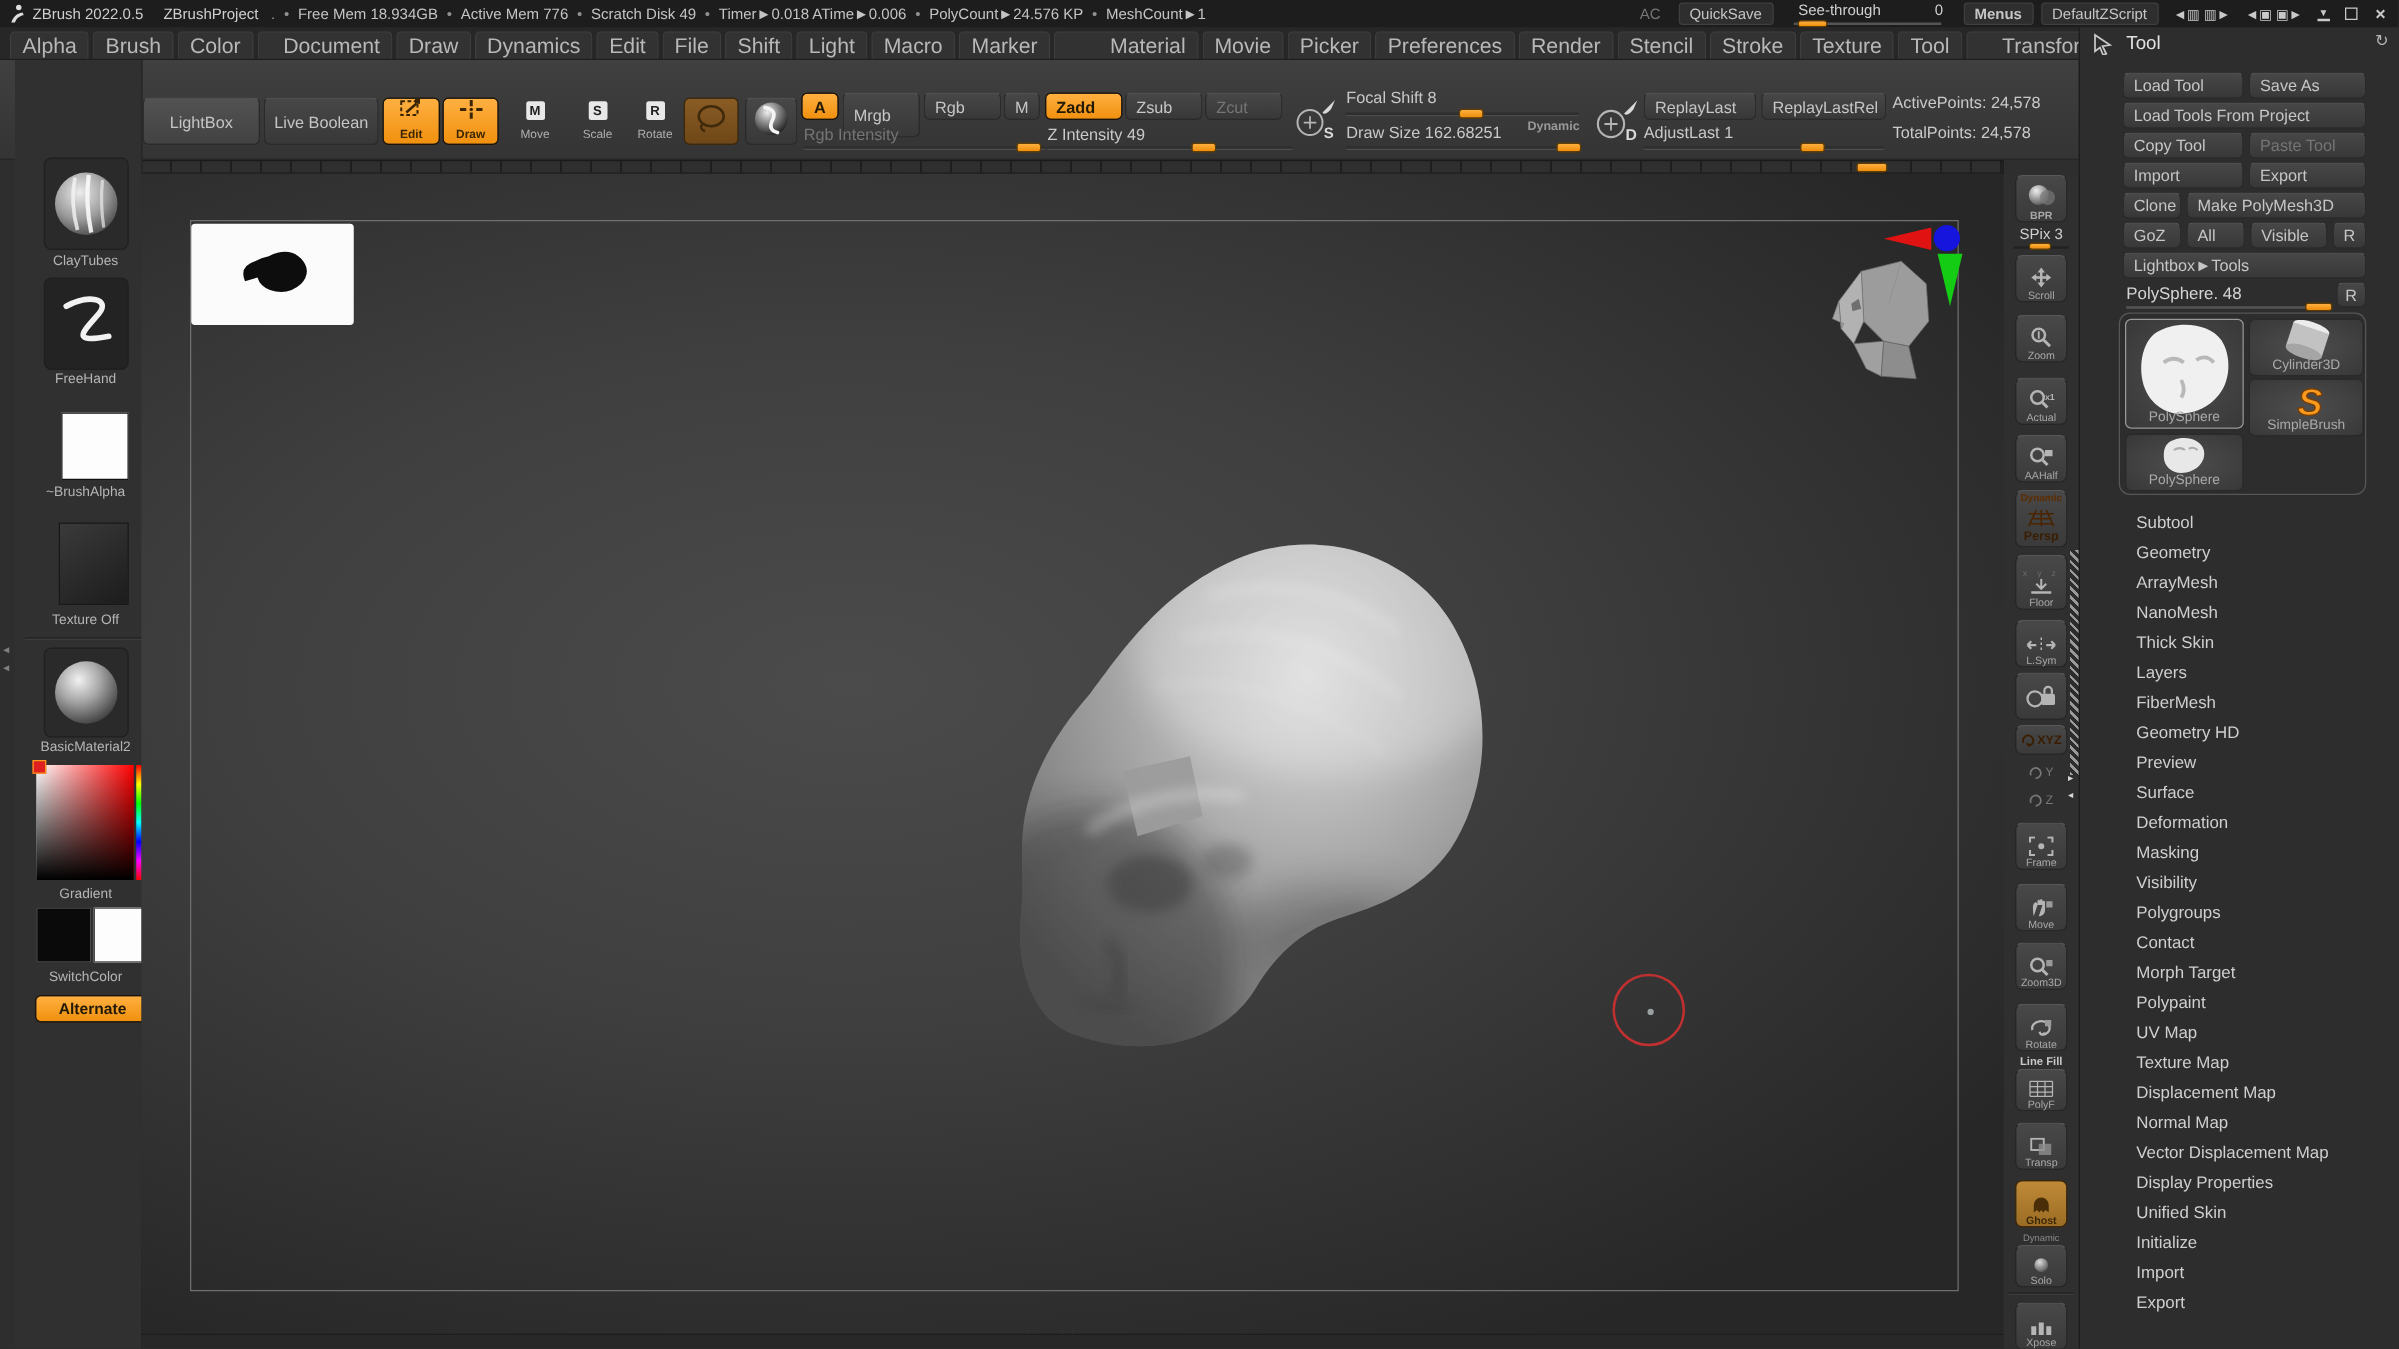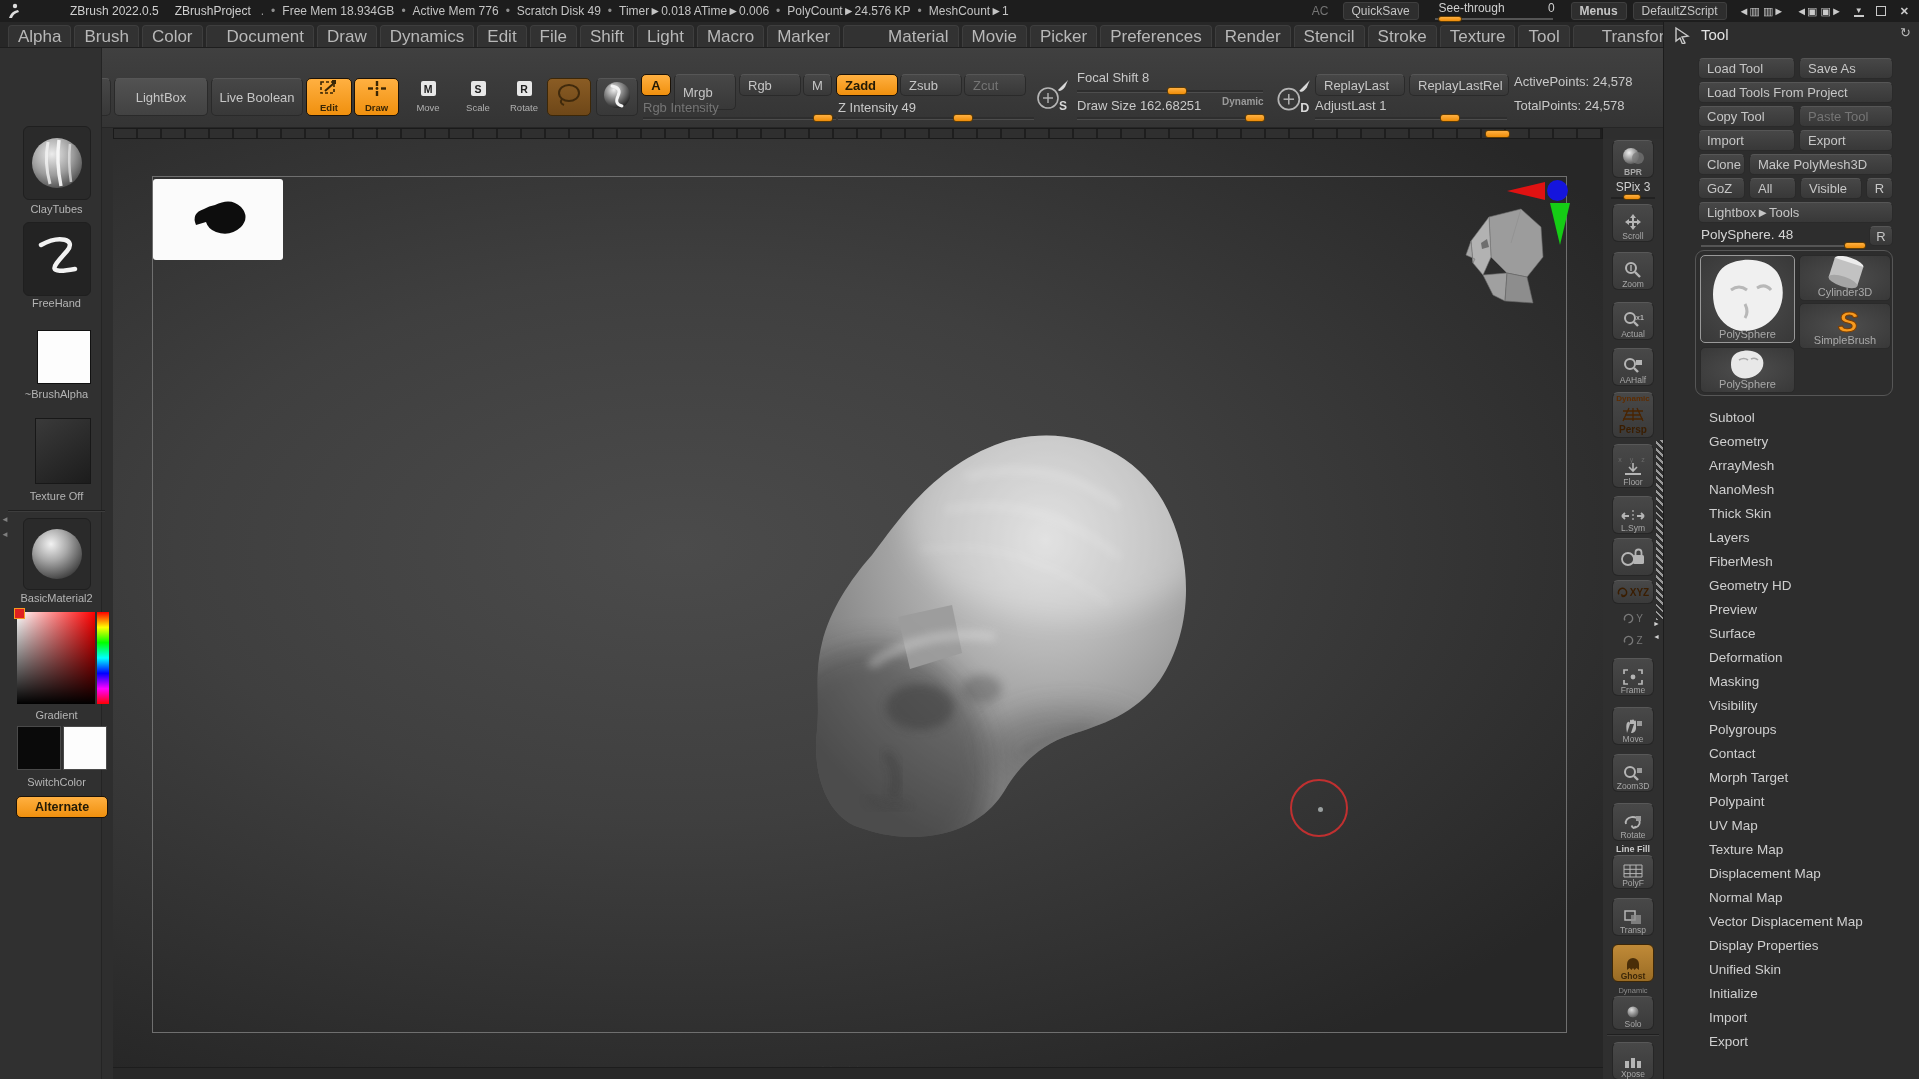--- a/index.html
+++ b/index.html
@@ -12,41 +12,41 @@
   .btn-left { justify-content:flex-start; padding-left:8px; }
   .orange { background:linear-gradient(#ffb041,#f0900e); color:#231a06; border:1px solid #1c1308; font-weight:bold; }
   .dim { color:#757575 !important; }
   .lbl { color:#c9c9c9; font-size:13px; white-space:nowrap; }
   .small-lbl { color:#b0b0b0; font-size:9.5px; text-align:center; white-space:nowrap; }
   .slider { background:#2e2e2e; border-bottom:1px solid #4d4d4d; height:3px; position:absolute; }
   .handle { position:absolute; top:-3px; width:20px; height:8px; border-radius:3px;
     background:linear-gradient(#ffb041,#ee8d09); border:1px solid #5e3c05; }
   
   #titlebar { left:0; top:0; width:1919px; height:22px; background:#1d1d1d; display:flex; align-items:center;
-    font-size:12px; color:#cfcfcf;padding-left:44px; }
+    font-size:12px; color:#cfcfcf; }
   .tb-stat { display:inline; white-space:nowrap; color:#c4c4c4; }
   .tb-stat::before { content:"•"; color:#8f8f8f; margin:0 7px; }
   .tb-btn { padding:1px 8px; background:#2e2e2e; border:1px solid #3f3f3f; border-radius:3px; font-size:12px; color:#c5c5c5; }
   .win-ic { color:#c9c9c9; font-size:11px; margin-left:12px; }
   
   #menubar { left:0; top:22px; width:1663px; height:26px; background:#272727; border-bottom:1px solid #1e1e1e;
     display:flex; align-items:flex-end; padding-left:8px; }
   .menu-tab { height:22px; padding:0 9px; margin-right:3px; display:flex; align-items:center;
     background:#323232; border:1px solid #3e3e3e; border-bottom:none; border-radius:4px 4px 0 0;
     font-size:17px; color:#b8b8b8; }
   
   #toolbar { left:0; top:48px; width:1663px; height:80px; background:linear-gradient(#404040,#343434);
     border-bottom:1px solid #262626; }
   .tbtn { font-size:13px; }
   .mini-badge { width:15px; height:15px; background:#e8e8e8; border-radius:2px; color:#222; font-size:10.5px;
     font-weight:bold; display:flex; align-items:center; justify-content:center; position:relative; }
   .mini-badge::before { content:""; position:absolute; left:-4px; top:-4px; width:13px; height:15px;
     background:#9a9a9a; border-radius:2px; z-index:-1; }
   
-  #shelf { left:0; top:48px; width:102px; height:1031px; background:#303030; border-right:1px solid #242424; }
+  #shelf { left:12px; top:48px; width:102px; height:1031px; background:#303030; border-right:1px solid #242424; }
   .thumb { background:#2a2a2a; border:1px solid #1f1f1f; border-radius:6px; display:flex; align-items:center; justify-content:center; }
   .shelf-lbl { width:113px; text-align:center; font-size:11px; color:#b5b5b5; position:absolute; }
   
   #canvas { left:113px; top:139px; width:1490px; height:928px;
     background:radial-gradient(75% 65% at 38% 44%, #4b4b4b 0%, #3f3f3f 45%, #272727 100%); }
   
   #rightstrip { left:1603px; top:139px; width:60px; height:940px; background:#2f2f2f; }
   .ric { left:9px; width:42px; background:linear-gradient(#484848,#3a3a3a); border:1px solid #262626;
     border-top-color:#585858; border-radius:6px; display:flex; flex-direction:column; align-items:center;
     justify-content:flex-end; color:#b5b5b5; }

